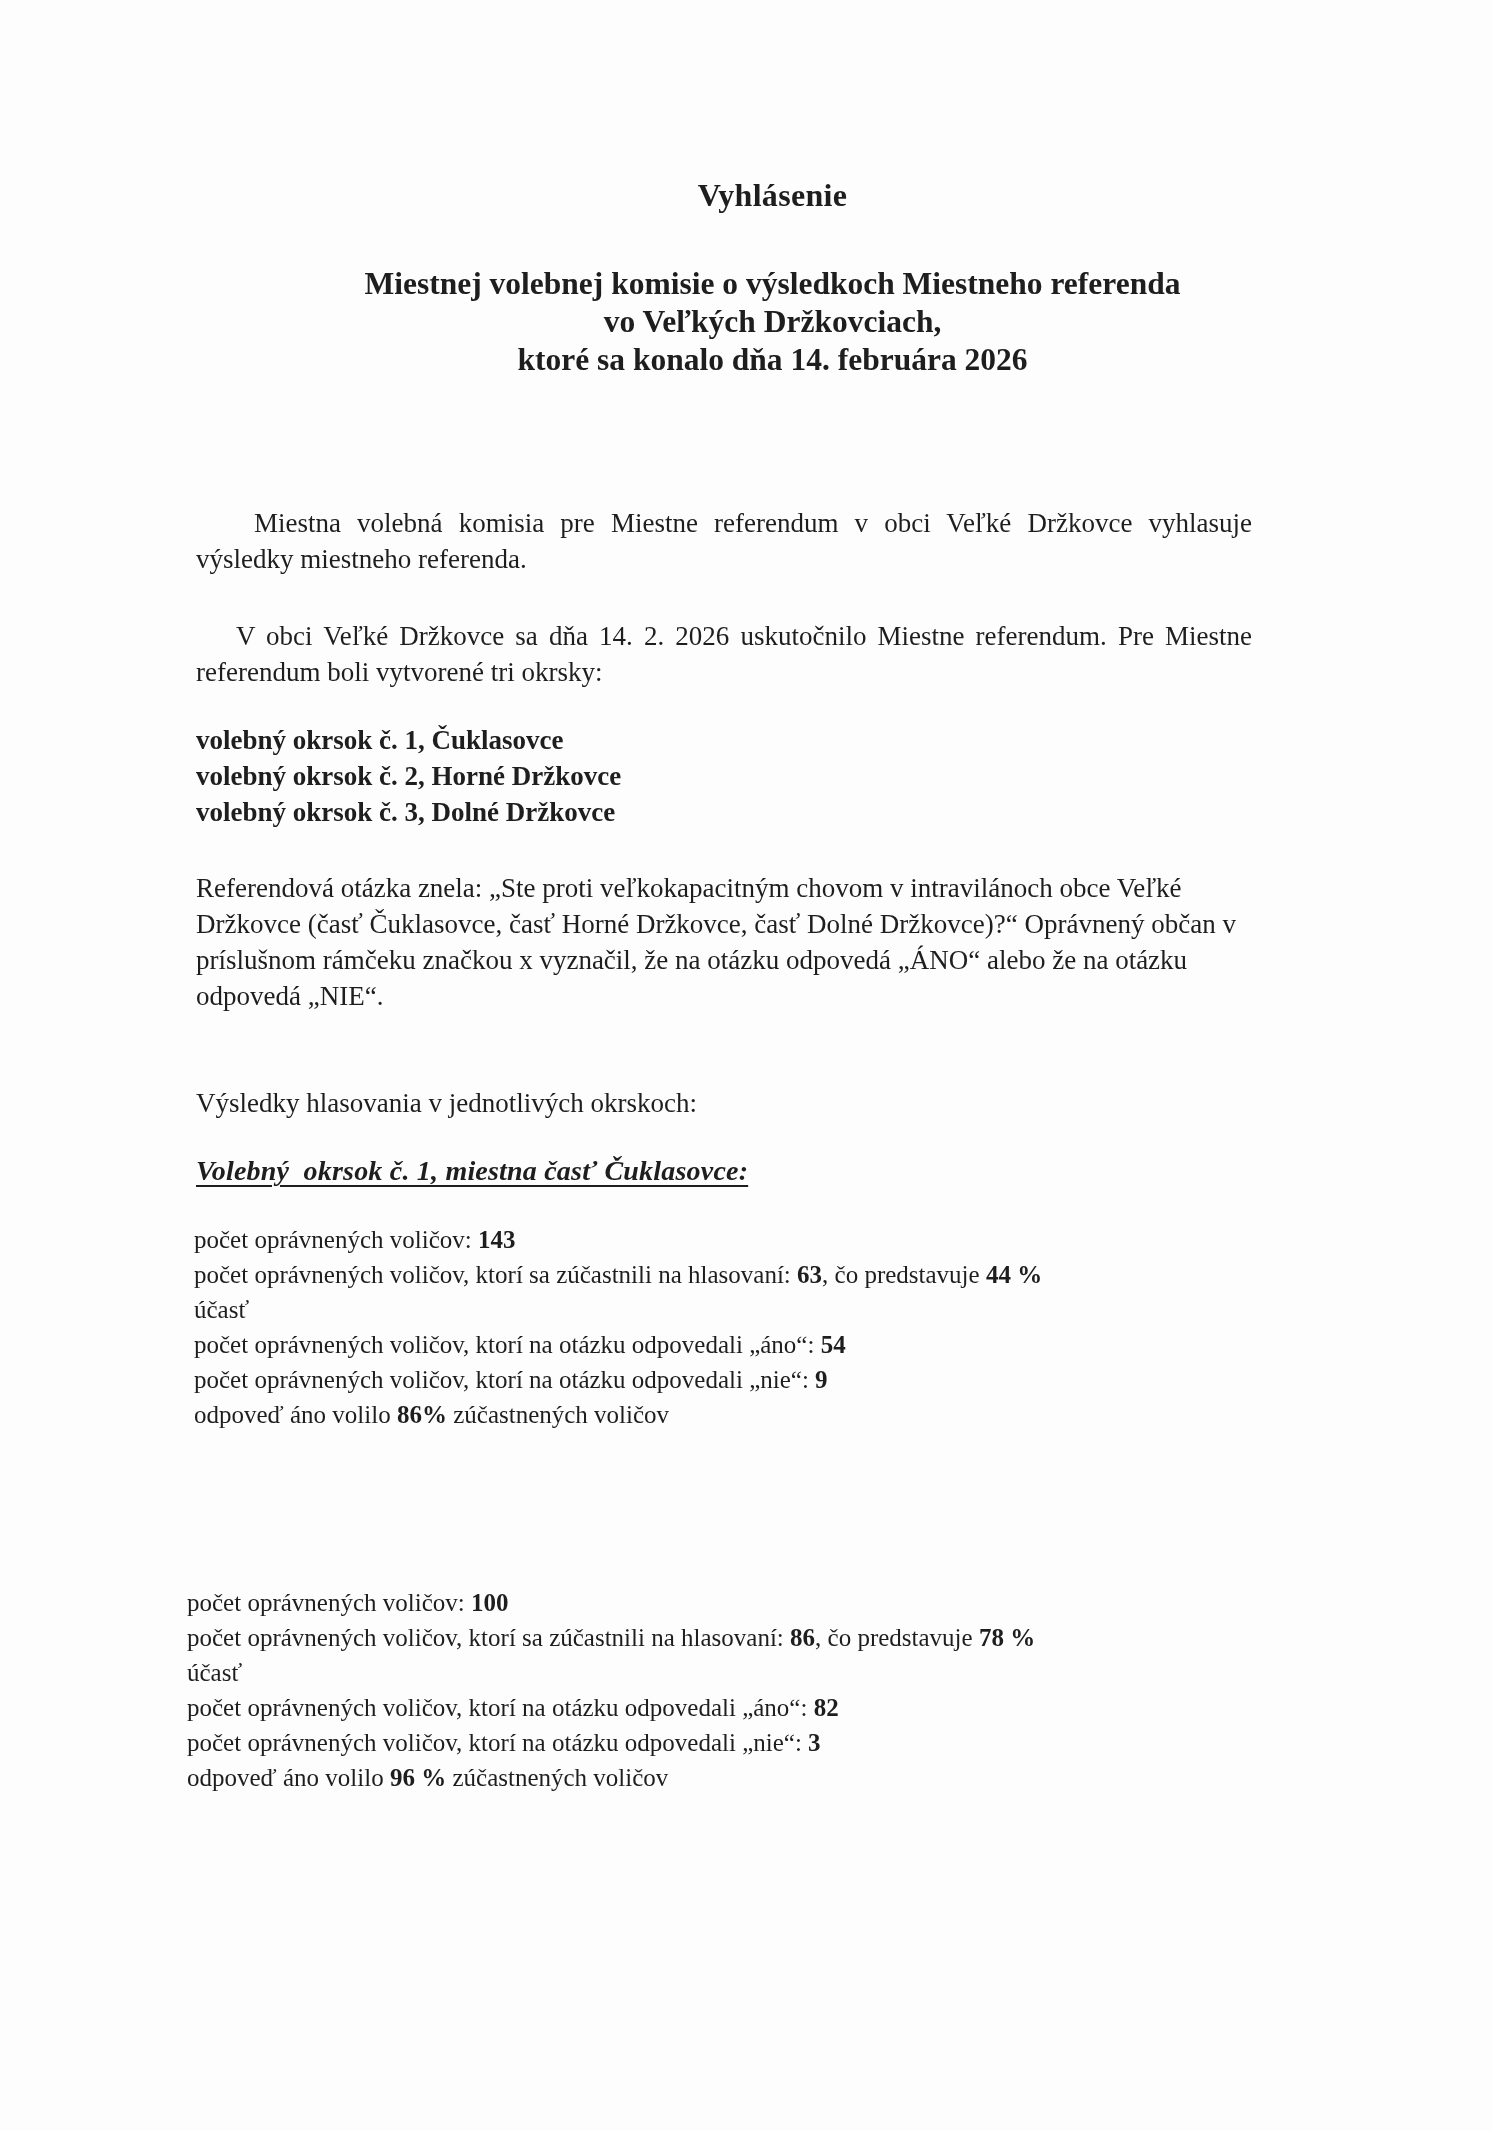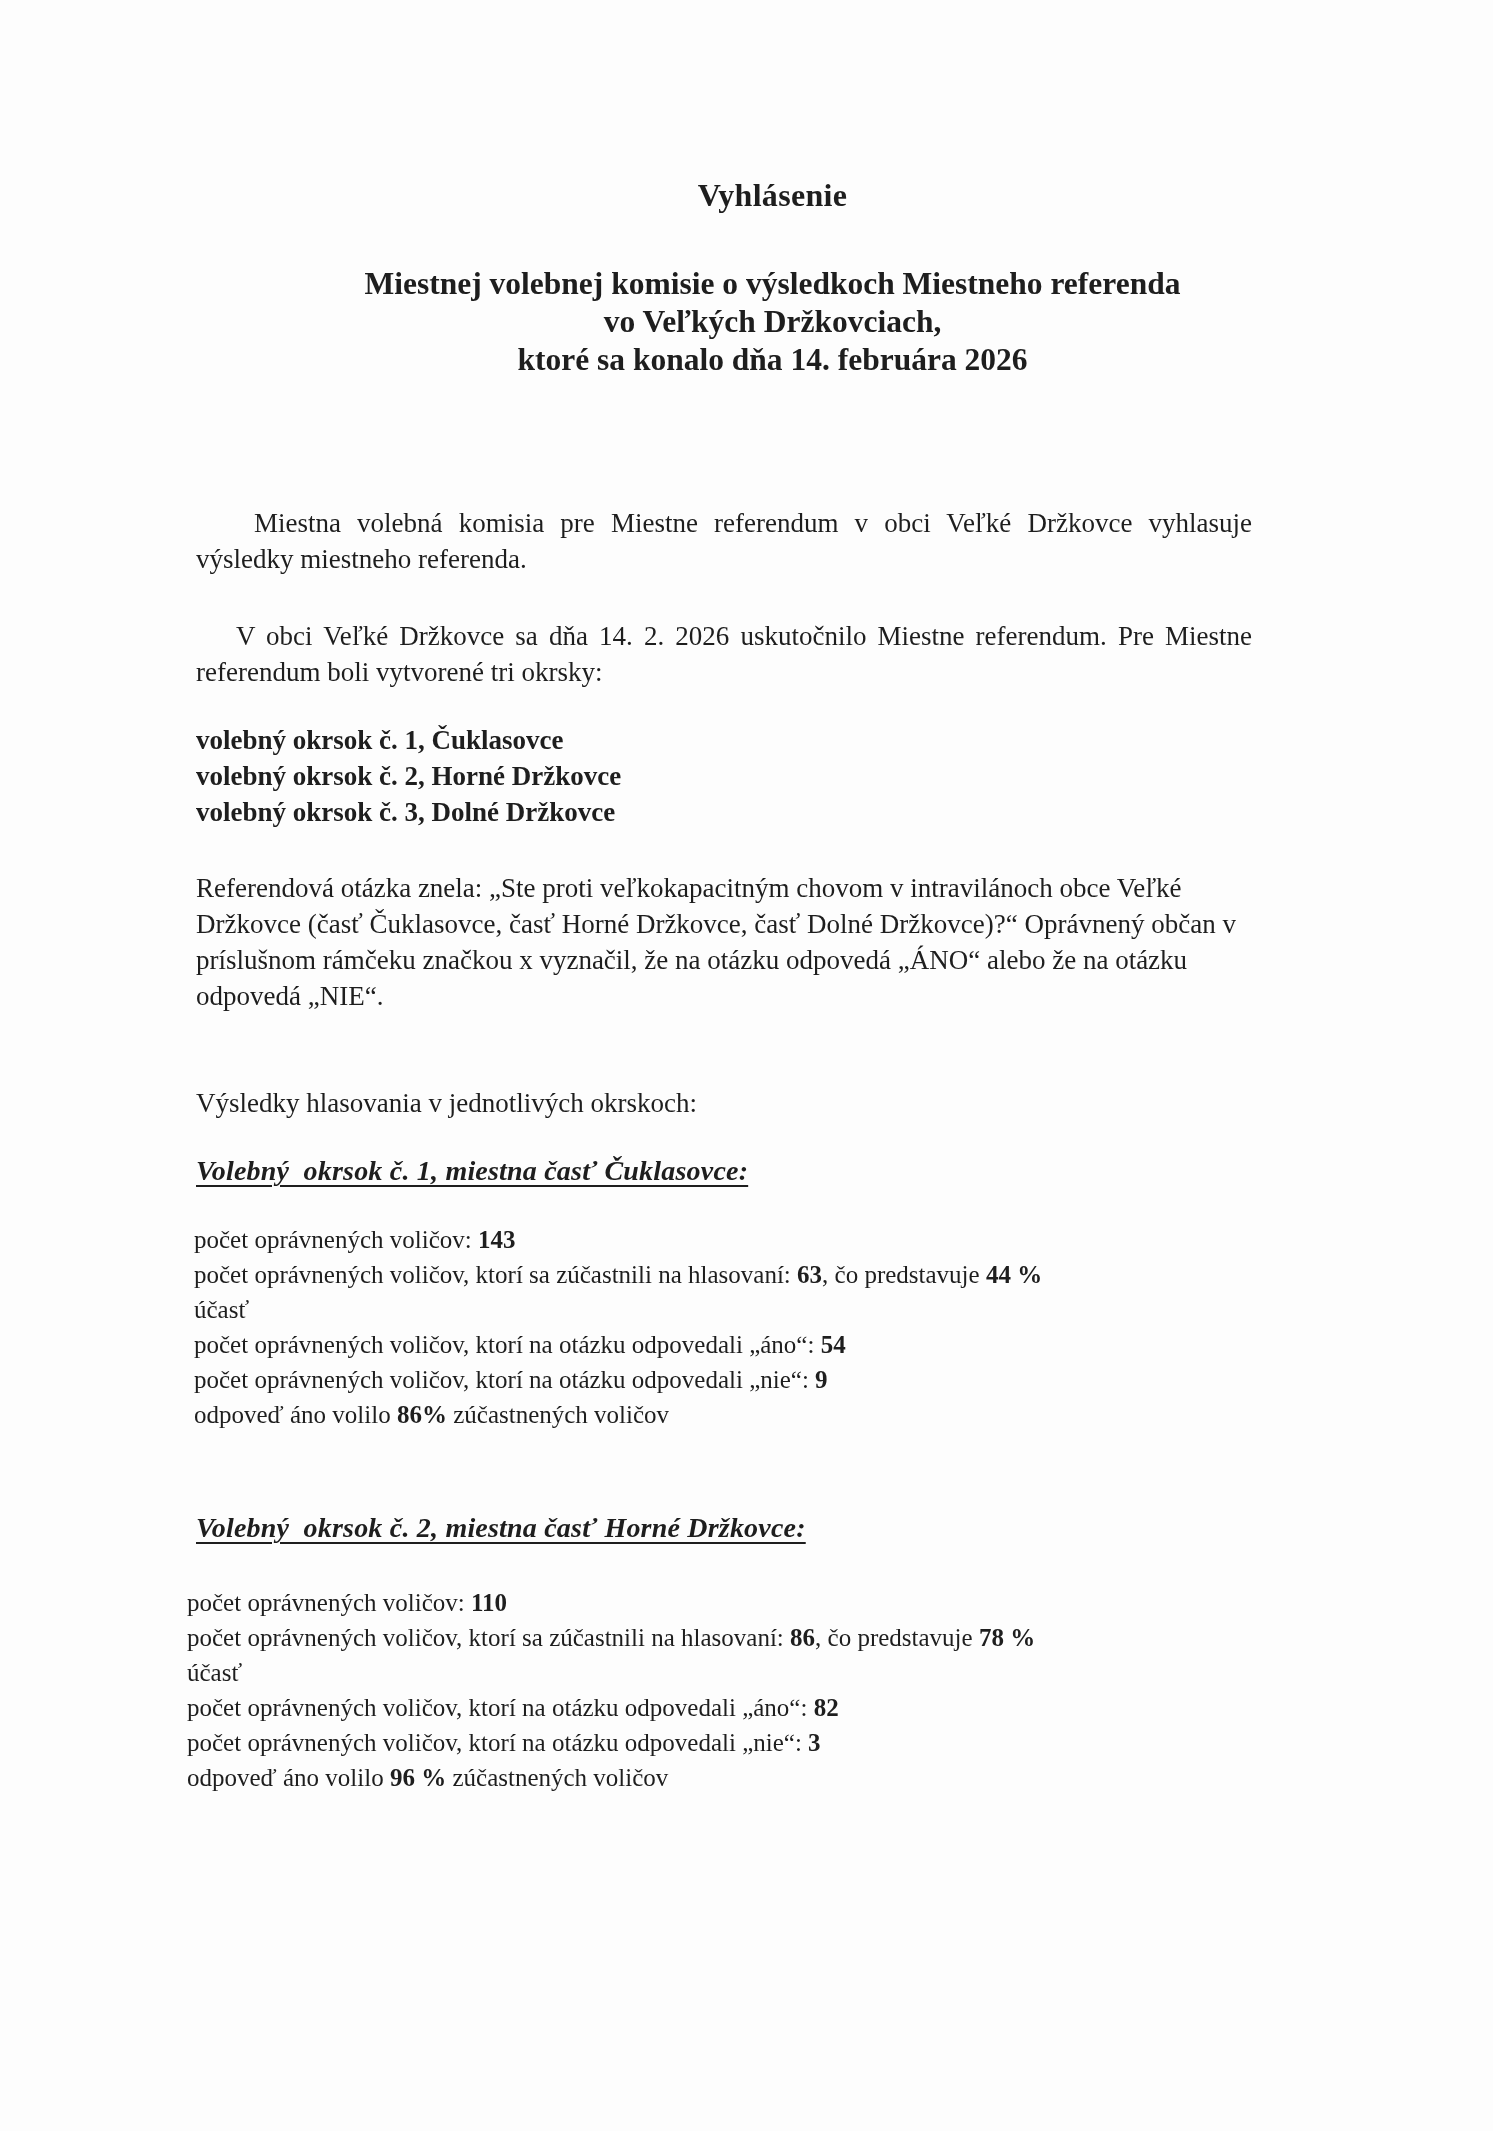--- a/index.html
+++ b/index.html
@@ -113,23 +113,22 @@
   <div class="section-head sh1" style="white-space:pre;">Volebný  okrsok č. 1, miestna časť Čuklasovce:</div>
   <div class="stats stats1">
     <div class="line"><span>počet oprávnených voličov: </span><b>143</b></div>
     <div class="line"><span>počet oprávnených voličov, ktorí sa zúčastnili na hlasovaní: </span><b>63</b><span>, čo predstavuje </span><b>44 %</b></div>
     <div class="line">účasť</div>
     <div class="line"><span>počet oprávnených voličov, ktorí na otázku odpovedali „áno“: </span><b>54</b></div>
     <div class="line"><span>počet oprávnených voličov, ktorí na otázku odpovedali „nie“: </span><b>9</b></div>
     <div class="line"><span>odpoveď áno volilo </span><b>86%</b><span> zúčastnených voličov</span></div>
   </div>
 
-  <div class="section-head sh2" style="white-space:pre;">Volebný  okrsok č. 2, miestna časť Horné Držkovce:</div>
   <div class="stats stats2">
-    <div class="line"><span>počet oprávnených voličov: </span><b>110</b></div>
+    <div class="line"><span>počet oprávnených voličov: </span><b>100</b></div>
     <div class="line"><span>počet oprávnených voličov, ktorí sa zúčastnili na hlasovaní: </span><b>86</b><span>, čo predstavuje </span><b>78 %</b></div>
     <div class="line">účasť</div>
     <div class="line"><span>počet oprávnených voličov, ktorí na otázku odpovedali „áno“: </span><b>82</b></div>
     <div class="line"><span>počet oprávnených voličov, ktorí na otázku odpovedali „nie“: </span><b>3</b></div>
     <div class="line"><span>odpoveď áno volilo </span><b>96 %</b><span> zúčastnených voličov</span></div>
   </div>
 
 </div>
 
 </body></html>

